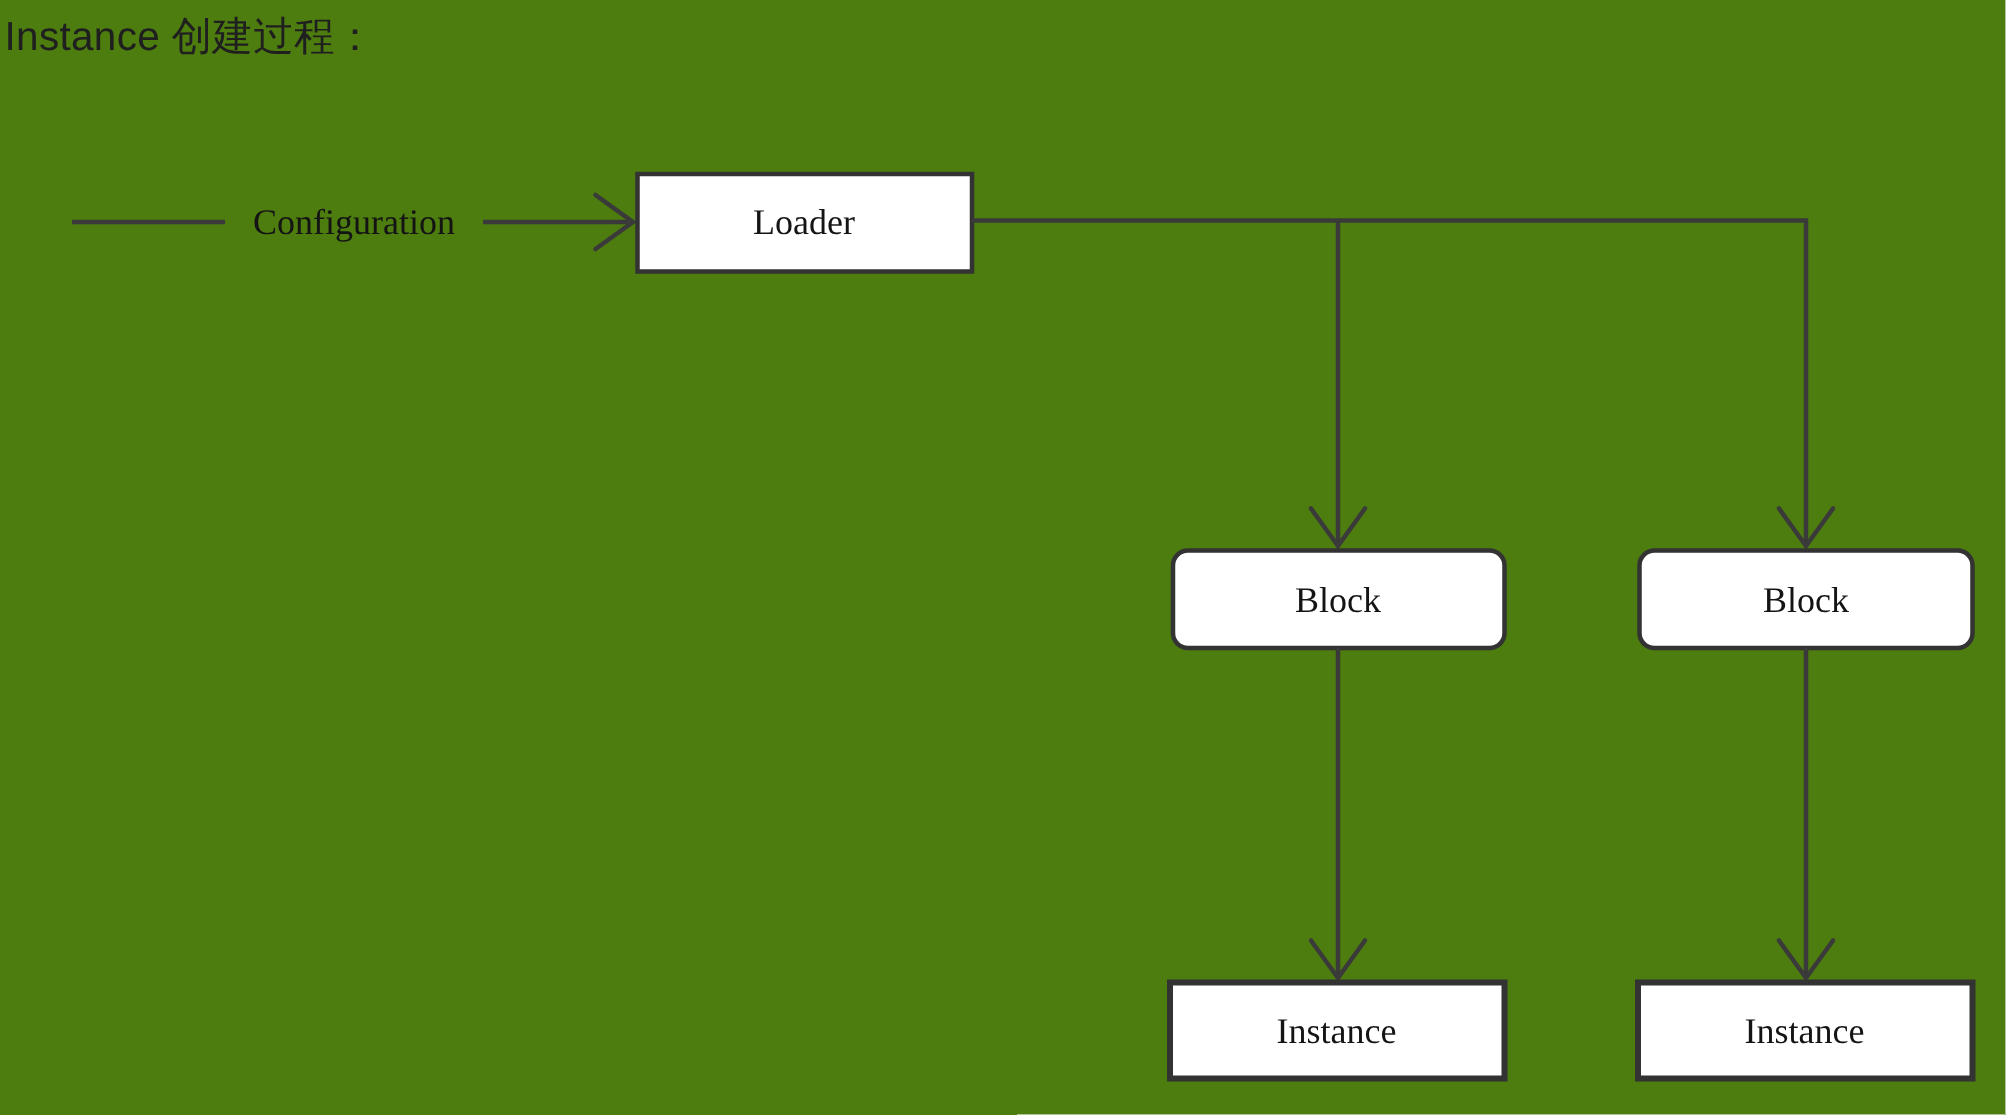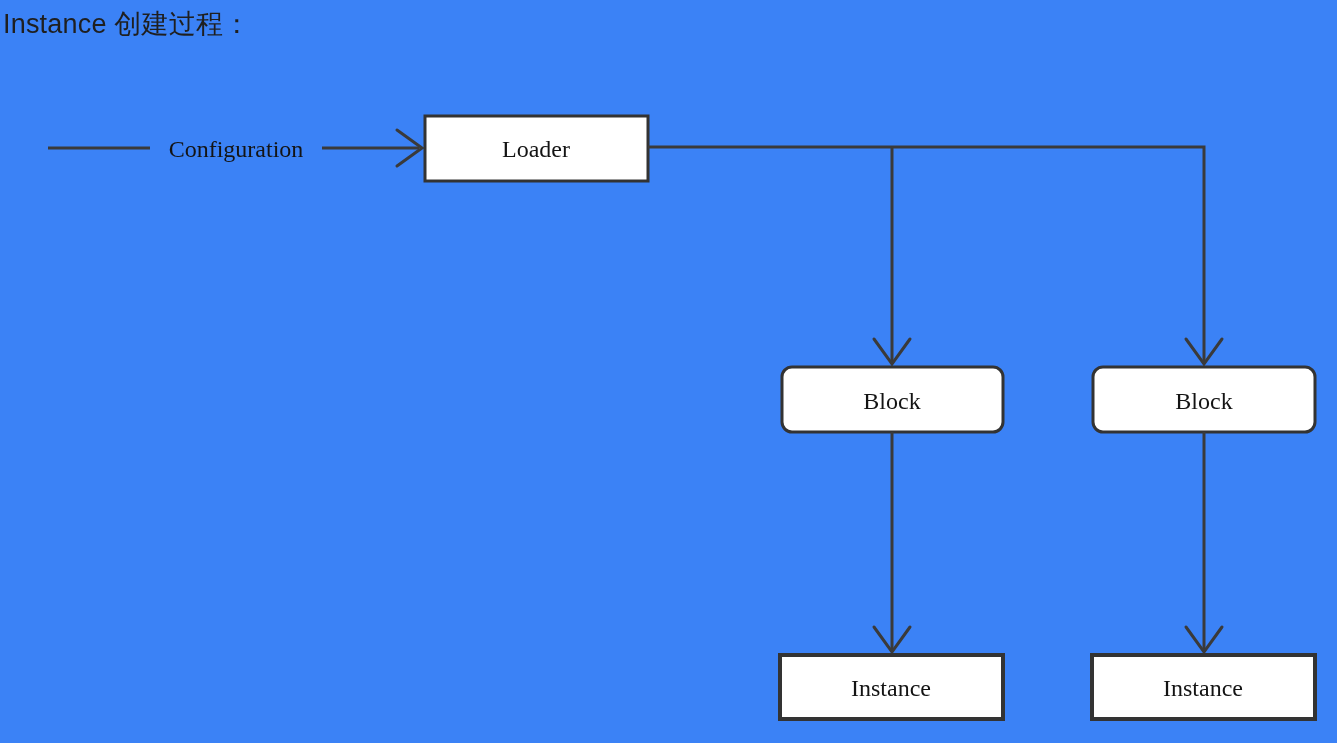--- a/index.html
+++ b/index.html
@@ -4,21 +4,21 @@
 <style>
   html, body {
     margin: 0;
     padding: 0;
     background: #ffffff;
   }
   #stage {
     position: relative;
     width: 1337px;
     height: 743px;
-    background: #3b82f6;
+    background: #4d7c0f;
     overflow: hidden;
     font-family: "Liberation Sans", sans-serif;
   }
   .page-title {
     position: absolute;
     left: 3px;
     top: 6px;
     font-family: "Liberation Sans", sans-serif;
     font-size: 27px;
     font-weight: 400;

